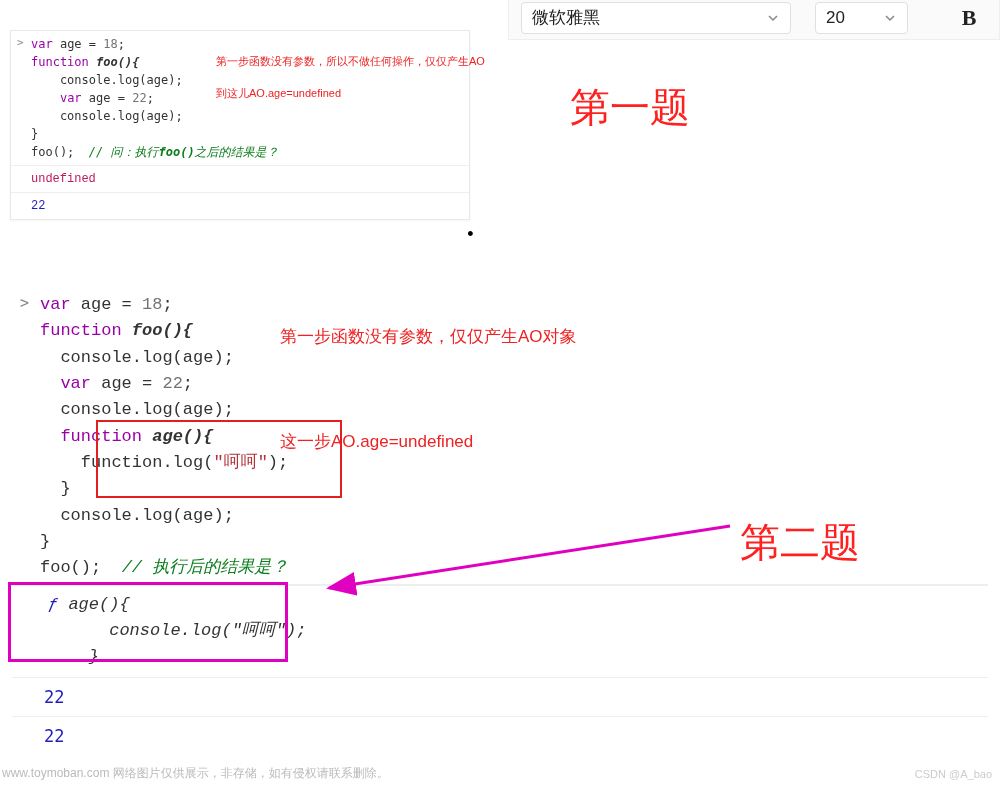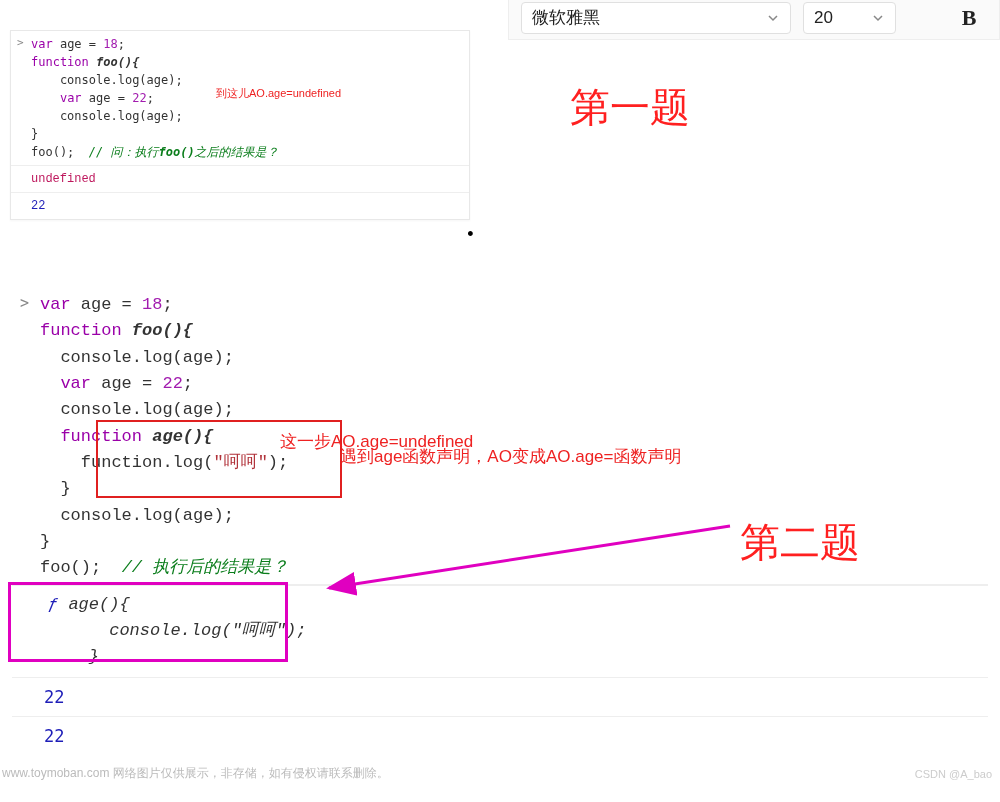--- a/index.html
+++ b/index.html
@@ -20,21 +20,21 @@
     position: absolute;
     top: 0;
     right: 0;
     width: 492px;
     height: 40px;
     background: #fafafa;
     border: 1px solid #eee;
     border-top: none;
     display: flex;
     align-items: center;
-    gap: 12px;
+    gap: 24px;
     padding: 4px 12px 8px 12px;
   }
   .select-box {
     height: 32px;
     background: #fff;
     border: 1px solid #e0e0e0;
     border-radius: 4px;
     display: flex;
     align-items: center;
     justify-content: space-between;
@@ -90,21 +90,21 @@
   .console-gutter {
     width: 14px;
     color: #888;
     font-family: Consolas, monospace;
     font-size: 11px;
     flex-shrink: 0;
   }
   .console-body { flex: 1; position: relative; }
   .kw { color: #9a00a8; }
   .fn-name { font-weight: bold; font-style: italic; }
-  .num { color: #a21caf; }
+  .num { color: #737373; }
   .comment { color: #0a7d1b; font-style: italic; }
   .undef1 { color: #be185d; }
   .result-num { color: #1e1eb8; font-weight: 500; }
   .output-italic { font-style: italic; color:#333;}
   .str { color: #b1323a; }
 
   .anno-red-small {
     position: absolute;
     font-size: 11px;
     color: #e22;
@@ -235,20 +235,21 @@
   <div class="console-row">
     <div class="console-gutter">&gt;</div>
     <div class="console-body">
 <pre style="margin:0;font-family:Consolas,monospace;white-space:pre;"><span class="kw">var</span><span> age = </span><span class="num">18</span><span>;</span>
 <span class="kw">function</span><span class="fn-name"> foo(){</span>
 <span>    console.log(age);</span>
 <span>    </span><span class="kw">var</span><span> age = </span><span class="num">22</span><span>;</span>
 <span>    console.log(age);</span>
 <span>}</span>
 <span>foo();  </span><span class="comment"><span>// 问：执行</span><span class="fn-name">foo()</span><span>之后的结果是？</span></span></pre>
+      <div class="anno-red-small" style="left:185px;top:18px;">第一步函数没有参数，所以不做任何操作，仅仅产生AO</div>
       <div class="anno-red-small" style="left:185px;top:50px;">到这儿AO.age=undefined</div>
     </div>
   </div>
   <div class="console-row">
     <div class="console-gutter"></div>
     <div class="console-body undef1">undefined</div>
   </div>
   <div class="console-row">
     <div class="console-gutter"></div>
     <div class="console-body result-num">22</div>
@@ -265,22 +266,22 @@
 <span>  </span><span class="kw">var</span><span> age = </span><span class="num">22</span><span>;</span>
 <span>  console.log(age);</span>
 <span>  </span><span class="kw">function</span><span class="fn-name"> age(){</span>
 <span>    function.log(</span><span class="str">"呵呵"</span><span>);</span>
 <span>  }</span>
 <span>  console.log(age);</span>
 <span>}</span>
 <span>foo();  </span><span class="comment">// 执行后的结果是？</span></pre>
 
       <div class="red-box red-box1"></div>
+      <div class="anno-red" style="left:240px;top:32px;">第一步函数没有参数，仅仅产生AO对象</div>
       <div class="anno-red mono-part" style="left:240px;top:101px;margin-top:36px;">这一步AO.age=undefined</div>
-      <div class="anno-red mono-part" style="left:300px;top:152px;">遇到age函数声明，AO变成AO.age=函数声明</div>
     </div>
   </div>
 
   <div style="height:1px;background:#eee;"></div>
   <div class="out-row func" style="position:relative;">
 <pre style="margin:0;"><span class="fsym">ƒ</span><span class="output-italic"> age(){
       console.log("呵呵");
     }</span></pre>
     <div class="magenta-box magenta-box1" style="left:-4px;top:-4px;"></div>
   </div>

